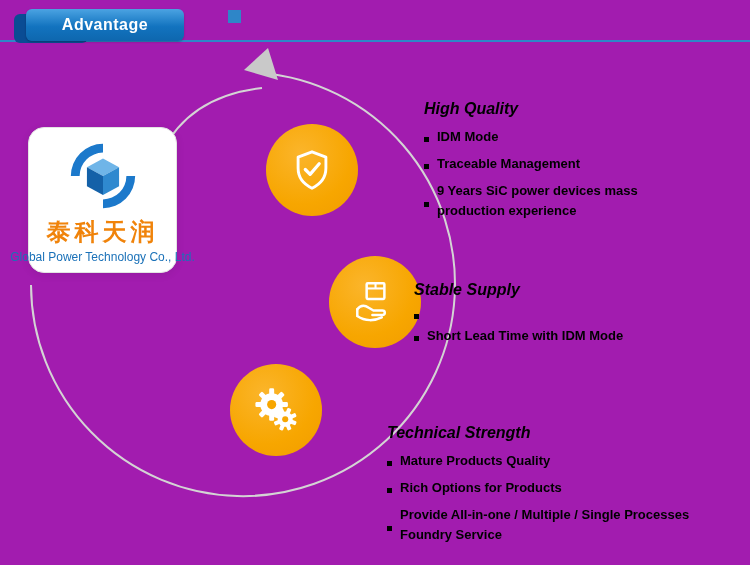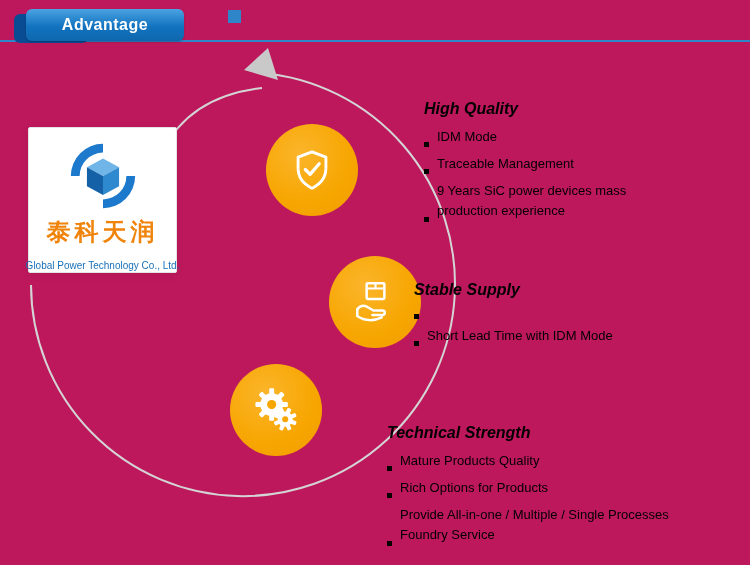--- a/index.html
+++ b/index.html
@@ -1,55 +1,55 @@
 <!DOCTYPE html>
 <html><head>
 <meta charset="utf-8">
 <style>
   html,body{margin:0;padding:0;background:#fff;}
   .stage{
-    position:relative;width:750px;height:565px;background:#be185d;overflow:hidden;
+    position:relative;width:750px;height:565px;background:#a21caf;overflow:hidden;
     font-family:"Liberation Sans",sans-serif;color:#111;
   }
   
   .topline{position:absolute;left:0;top:40px;width:750px;height:2px;background:#2E86C8;z-index:3;}
   .ribbon-dark{position:absolute;left:14px;top:14px;width:74px;height:29px;border-radius:6px;background:#0A4C94;z-index:4;}
   .ribbon{
     position:absolute;left:26px;top:9px;width:158px;height:32px;border-radius:6px;z-index:5;
     background:linear-gradient(180deg,#4BA3E2 0%,#1273BF 55%,#0E67AE 100%);
     display:flex;align-items:center;justify-content:center;
     color:#fff;font-size:16px;font-weight:bold;letter-spacing:0.5px;
     box-shadow:0 1px 2px rgba(0,0,0,0.25);
   }
   .blue-square{position:absolute;left:228px;top:10px;width:13px;height:13px;background:#2E86C8;z-index:4;}
   
   .swirl{position:absolute;left:0;top:0;z-index:1;}
   
   .logo-card{
     position:absolute;left:28px;top:127px;width:149px;height:146px;z-index:2;
-    background:#fff;border:1px solid #E3E3E3;border-radius:2px;
+    background:#fff;border:1px solid #E3E3E3;border-radius:16px;
     box-shadow:0 2px 8px rgba(0,0,0,0.08);
     display:flex;flex-direction:column;align-items:center;justify-content:flex-start;
     padding-top:10px;box-sizing:border-box;
   }
   .logo-cn{font-size:24px;font-weight:bold;color:#F0830A;letter-spacing:4px;margin-top:2px;white-space:nowrap;}
-  .logo-en{font-size:10px;color:#1A71B8;margin-top:12px;white-space:nowrap;}
+  .logo-en{font-size:12px;color:#1A71B8;margin-top:2px;white-space:nowrap;}
   
   .badge{
     position:absolute;width:92px;height:92px;border-radius:50%;z-index:3;
     background:radial-gradient(circle at 38% 32%,#FBB52B 0%,#F7A600 60%,#F19C00 100%);
     display:flex;align-items:center;justify-content:center;
   }
   .badge1{left:266px;top:124px;}
   .badge2{left:329px;top:256px;}
   .badge3{left:230px;top:364px;}
   
   .section{position:absolute;z-index:3;}
   .sec-title{font-size:16px;font-weight:bold;color:#000;margin-bottom:9px;font-style:italic;}
-  .bullet{display:flex;align-items:flex-end;margin-bottom:7px;}
+  .bullet{display:flex;align-items:center;margin-bottom:7px;font-weight:bold;}
   .sq{width:5px;height:5px;background:#000;margin-top:5.5px;margin-right:8px;flex:0 0 auto;}
   .bt{font-size:13px;line-height:1.55;color:#000;}
   .sec1{left:424px;top:100px;width:240px;}
   .sec1 .bt{max-width:218px;}
   .sec2{left:414px;top:281px;width:270px;}
   .sec3{left:387px;top:424px;width:322px;}
   .sec3 .bt{max-width:300px;}
 </style>
 </head>
 <body>

